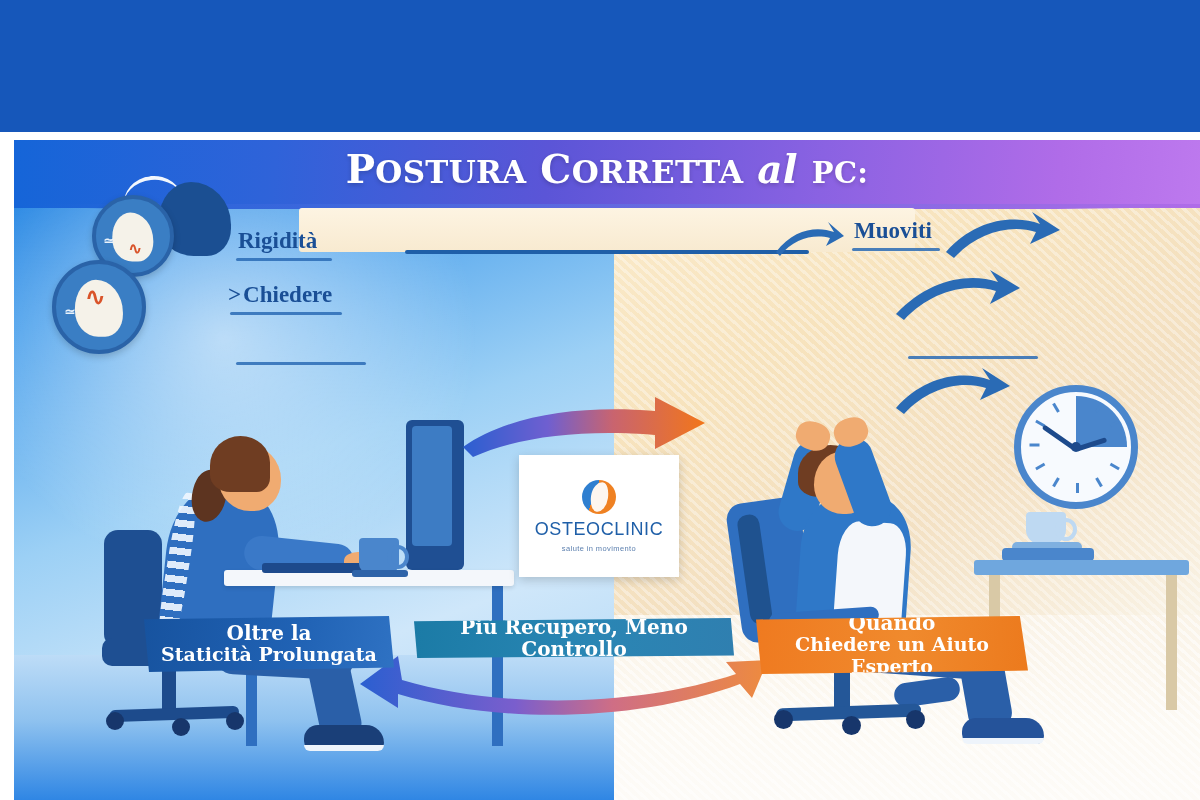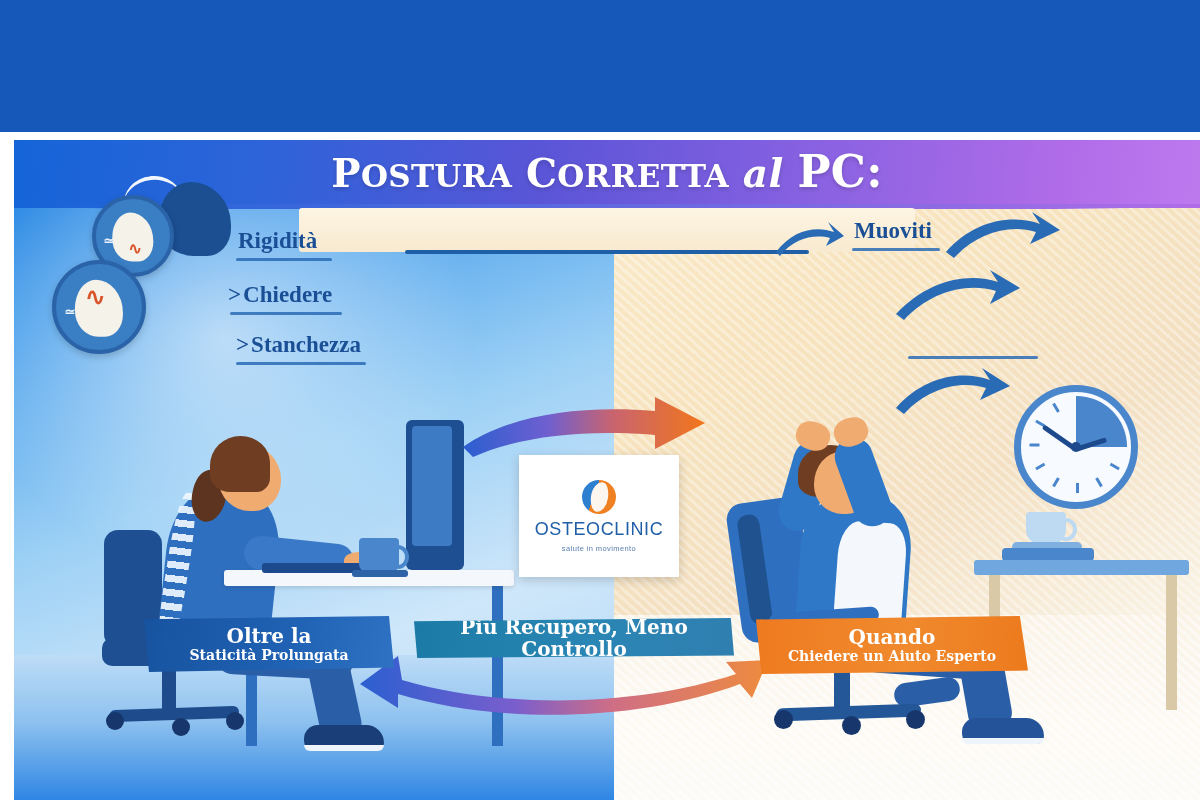--- a/index.html
+++ b/index.html
@@ -40,21 +40,21 @@
     background:linear-gradient(95deg,#1565d8 0%,#2f63d9 22%,#5b55d7 45%,#8a62e2 68%,#b06ce8 88%,#bd79ee 100%);}
   .title-ribbon:after{content:"";position:absolute;left:0;bottom:-6px;width:100%;height:10px;
     background:linear-gradient(95deg,#1565d8,#b06ce8);
     -webkit-mask-image:radial-gradient(ellipse 120% 100% at 50% 0%,#000 55%,transparent 58%);
             mask-image:radial-gradient(ellipse 120% 100% at 50% 0%,#000 55%,transparent 58%);}
   .title-main{position:absolute;left:0;top:6px;width:100%;text-align:center;
     font-family:"DejaVu Serif",serif;font-weight:bold;font-size:39px;color:#ffffff;
     letter-spacing:.3px;white-space:nowrap;text-shadow:0 2px 4px rgba(0,0,0,.18);}
   .title-main .small-caps{font-size:31px;}
   .title-main .ital{font-style:italic;}
-  .title-main .big{font-size:44px;}
+  .title-main .big{font-size:29px;}
 
   .subtitle-band{position:absolute;left:24%;top:68px;width:52%;height:44px;
     background:linear-gradient(180deg,#fdf4e2 0%,#f8ead0 100%);border-radius:3px;}
   .subtitle{position:absolute;left:0;top:70px;width:100%;text-align:center;
     font-family:"DejaVu Serif",serif;font-style:italic;font-weight:bold;font-size:30px;color:#e05423;}
   .subtitle-rule{position:absolute;left:33%;top:110px;width:34%;height:4px;
     background:#1f5fa8;border-radius:2px;}
 
   
   .head-icon{position:absolute;border-radius:50%;background:#3a7ec4;border:4px solid #2a63a8;
@@ -164,21 +164,21 @@
   .logo-mark:after{content:"";position:absolute;left:9px;top:2px;width:17px;height:30px;background:#fdf6ef;
     border-radius:60% 40% 55% 45% / 50% 50% 50% 50%;transform:rotate(8deg);}
   .logo-name{font-family:"Liberation Sans",sans-serif;font-size:18px;letter-spacing:.6px;color:#1f5fa8;font-weight:500;}
   .logo-tag{font-family:"Liberation Sans",sans-serif;font-size:7.5px;letter-spacing:.4px;color:#5b7fae;margin-top:4px;}
 
   
   .banner{position:absolute;display:flex;flex-direction:column;align-items:center;justify-content:center;
     color:#ffffff;text-align:center;font-family:"DejaVu Serif",serif;font-weight:bold;
     box-shadow:0 3px 8px rgba(0,0,0,.16);}
   .banner .l1{font-size:20px;line-height:1.12;}
-  .banner .l2{font-size:14px;line-height:1.15;}
+  .banner .l2{font-size:19px;line-height:1.15;}
   #banner-left{left:130px;top:476px;width:250px;height:56px;background:linear-gradient(100deg,#17539f 0%,#2062b4 60%,#2f72c3 100%);
     clip-path:polygon(0 6%,98% 0,100% 92%,2% 100%);}
   #banner-mid{left:400px;top:478px;width:320px;height:40px;background:linear-gradient(95deg,#1b7ba6 0%,#2a86b4 55%,#2f7fb0 100%);
     clip-path:polygon(0 8%,99% 0,100% 94%,1% 100%);text-align:center;}
   #banner-right{left:742px;top:476px;width:272px;height:58px;background:linear-gradient(95deg,#ef7a20 0%,#f08a2d 55%,#ec7a1d 100%);
     clip-path:polygon(0 6%,97% 0,100% 94%,2% 100%);}
 
   .b-arrow{position:absolute;left:340px;top:510px;width:440px;height:80px;}
 </style>
 </head>
@@ -224,23 +224,20 @@
     <div class="sym-row" style="left:222px;top:88px;">
       <span class="chev"></span><span>Rigidità</span>
     </div>
     <div class="sym-rule" style="left:222px;top:118px;width:96px;"></div>
 
     <div class="sym-row" style="left:214px;top:142px;">
       <span class="chev">&gt;</span><span>Chiedere</span>
     </div>
     <div class="sym-rule" style="left:216px;top:172px;width:112px;"></div>
 
-    <div class="sym-row" style="left:222px;top:192px;">
-      <span class="chev">&gt;</span><span>Stanchezza</span>
-    </div>
     <div class="sym-rule" style="left:222px;top:222px;width:130px;"></div>
 
     <div class="l-chair-back"></div>
     <div class="l-chair-seat"></div>
     <div class="l-chair-post"></div>
     <div class="l-chair-base"></div>
     <div class="l-wheel" style="left:92px;top:572px;"></div>
     <div class="l-wheel" style="left:158px;top:578px;"></div>
     <div class="l-wheel" style="left:212px;top:572px;"></div>
 

